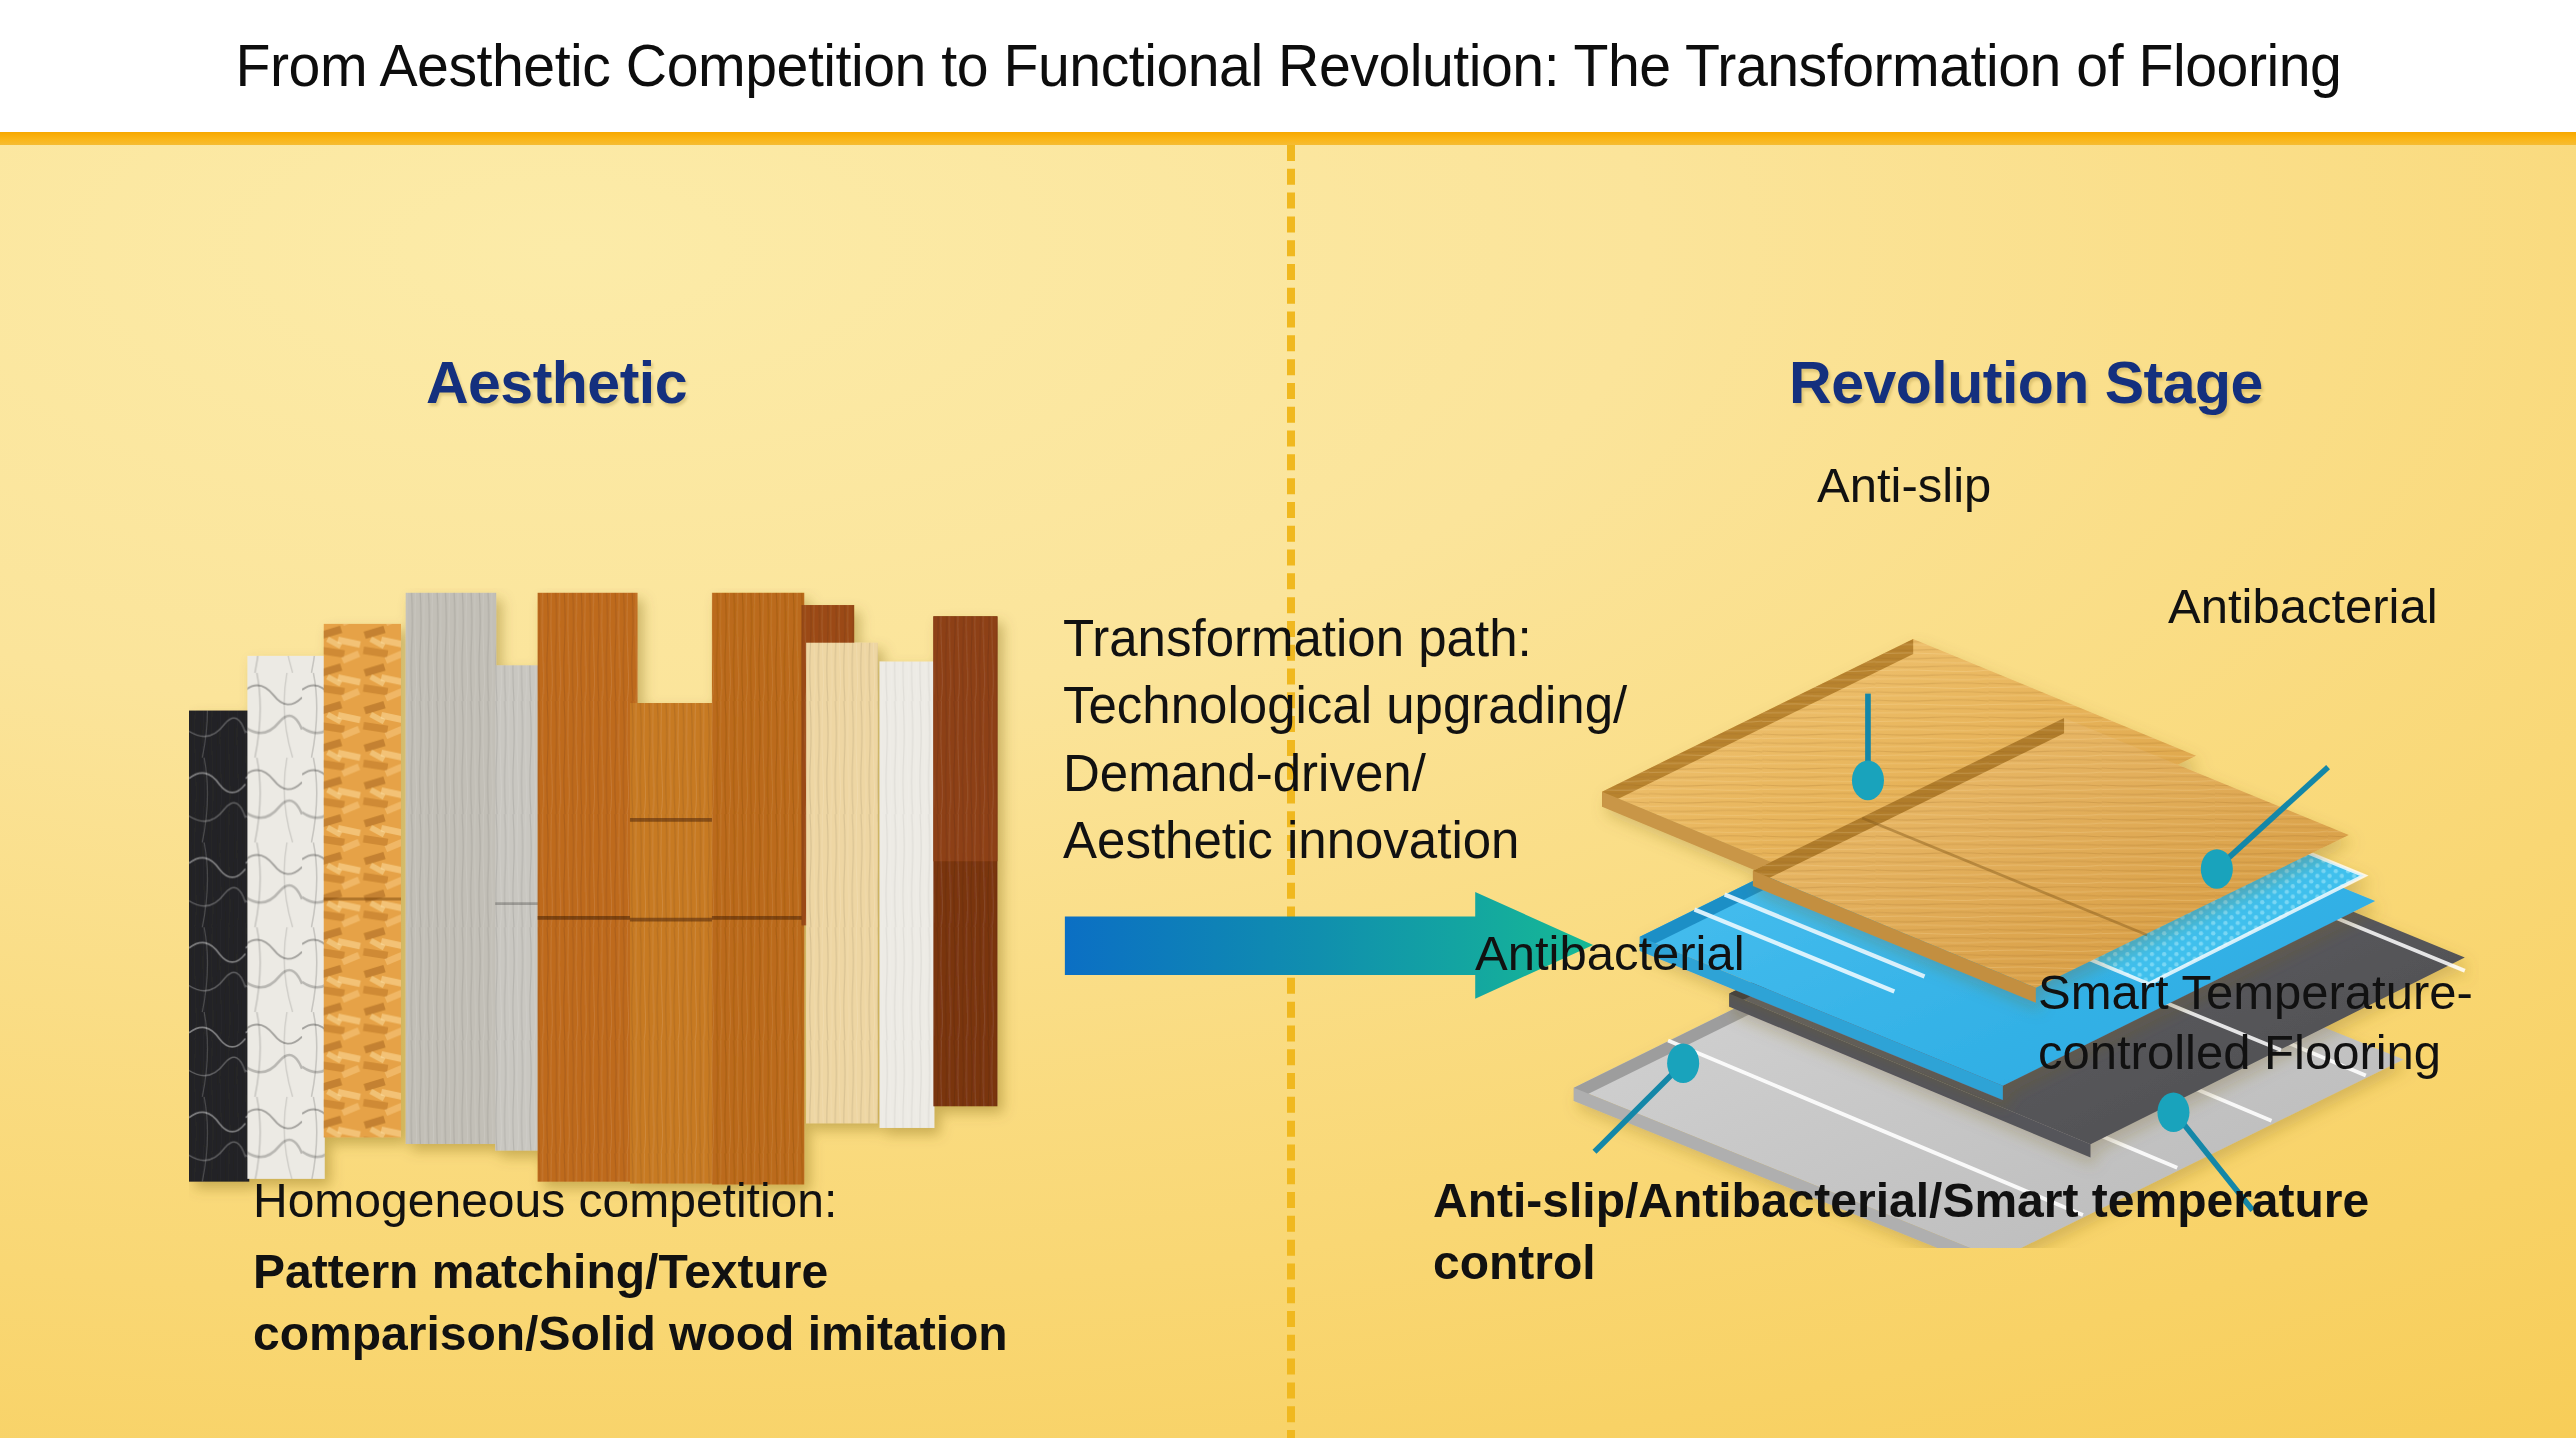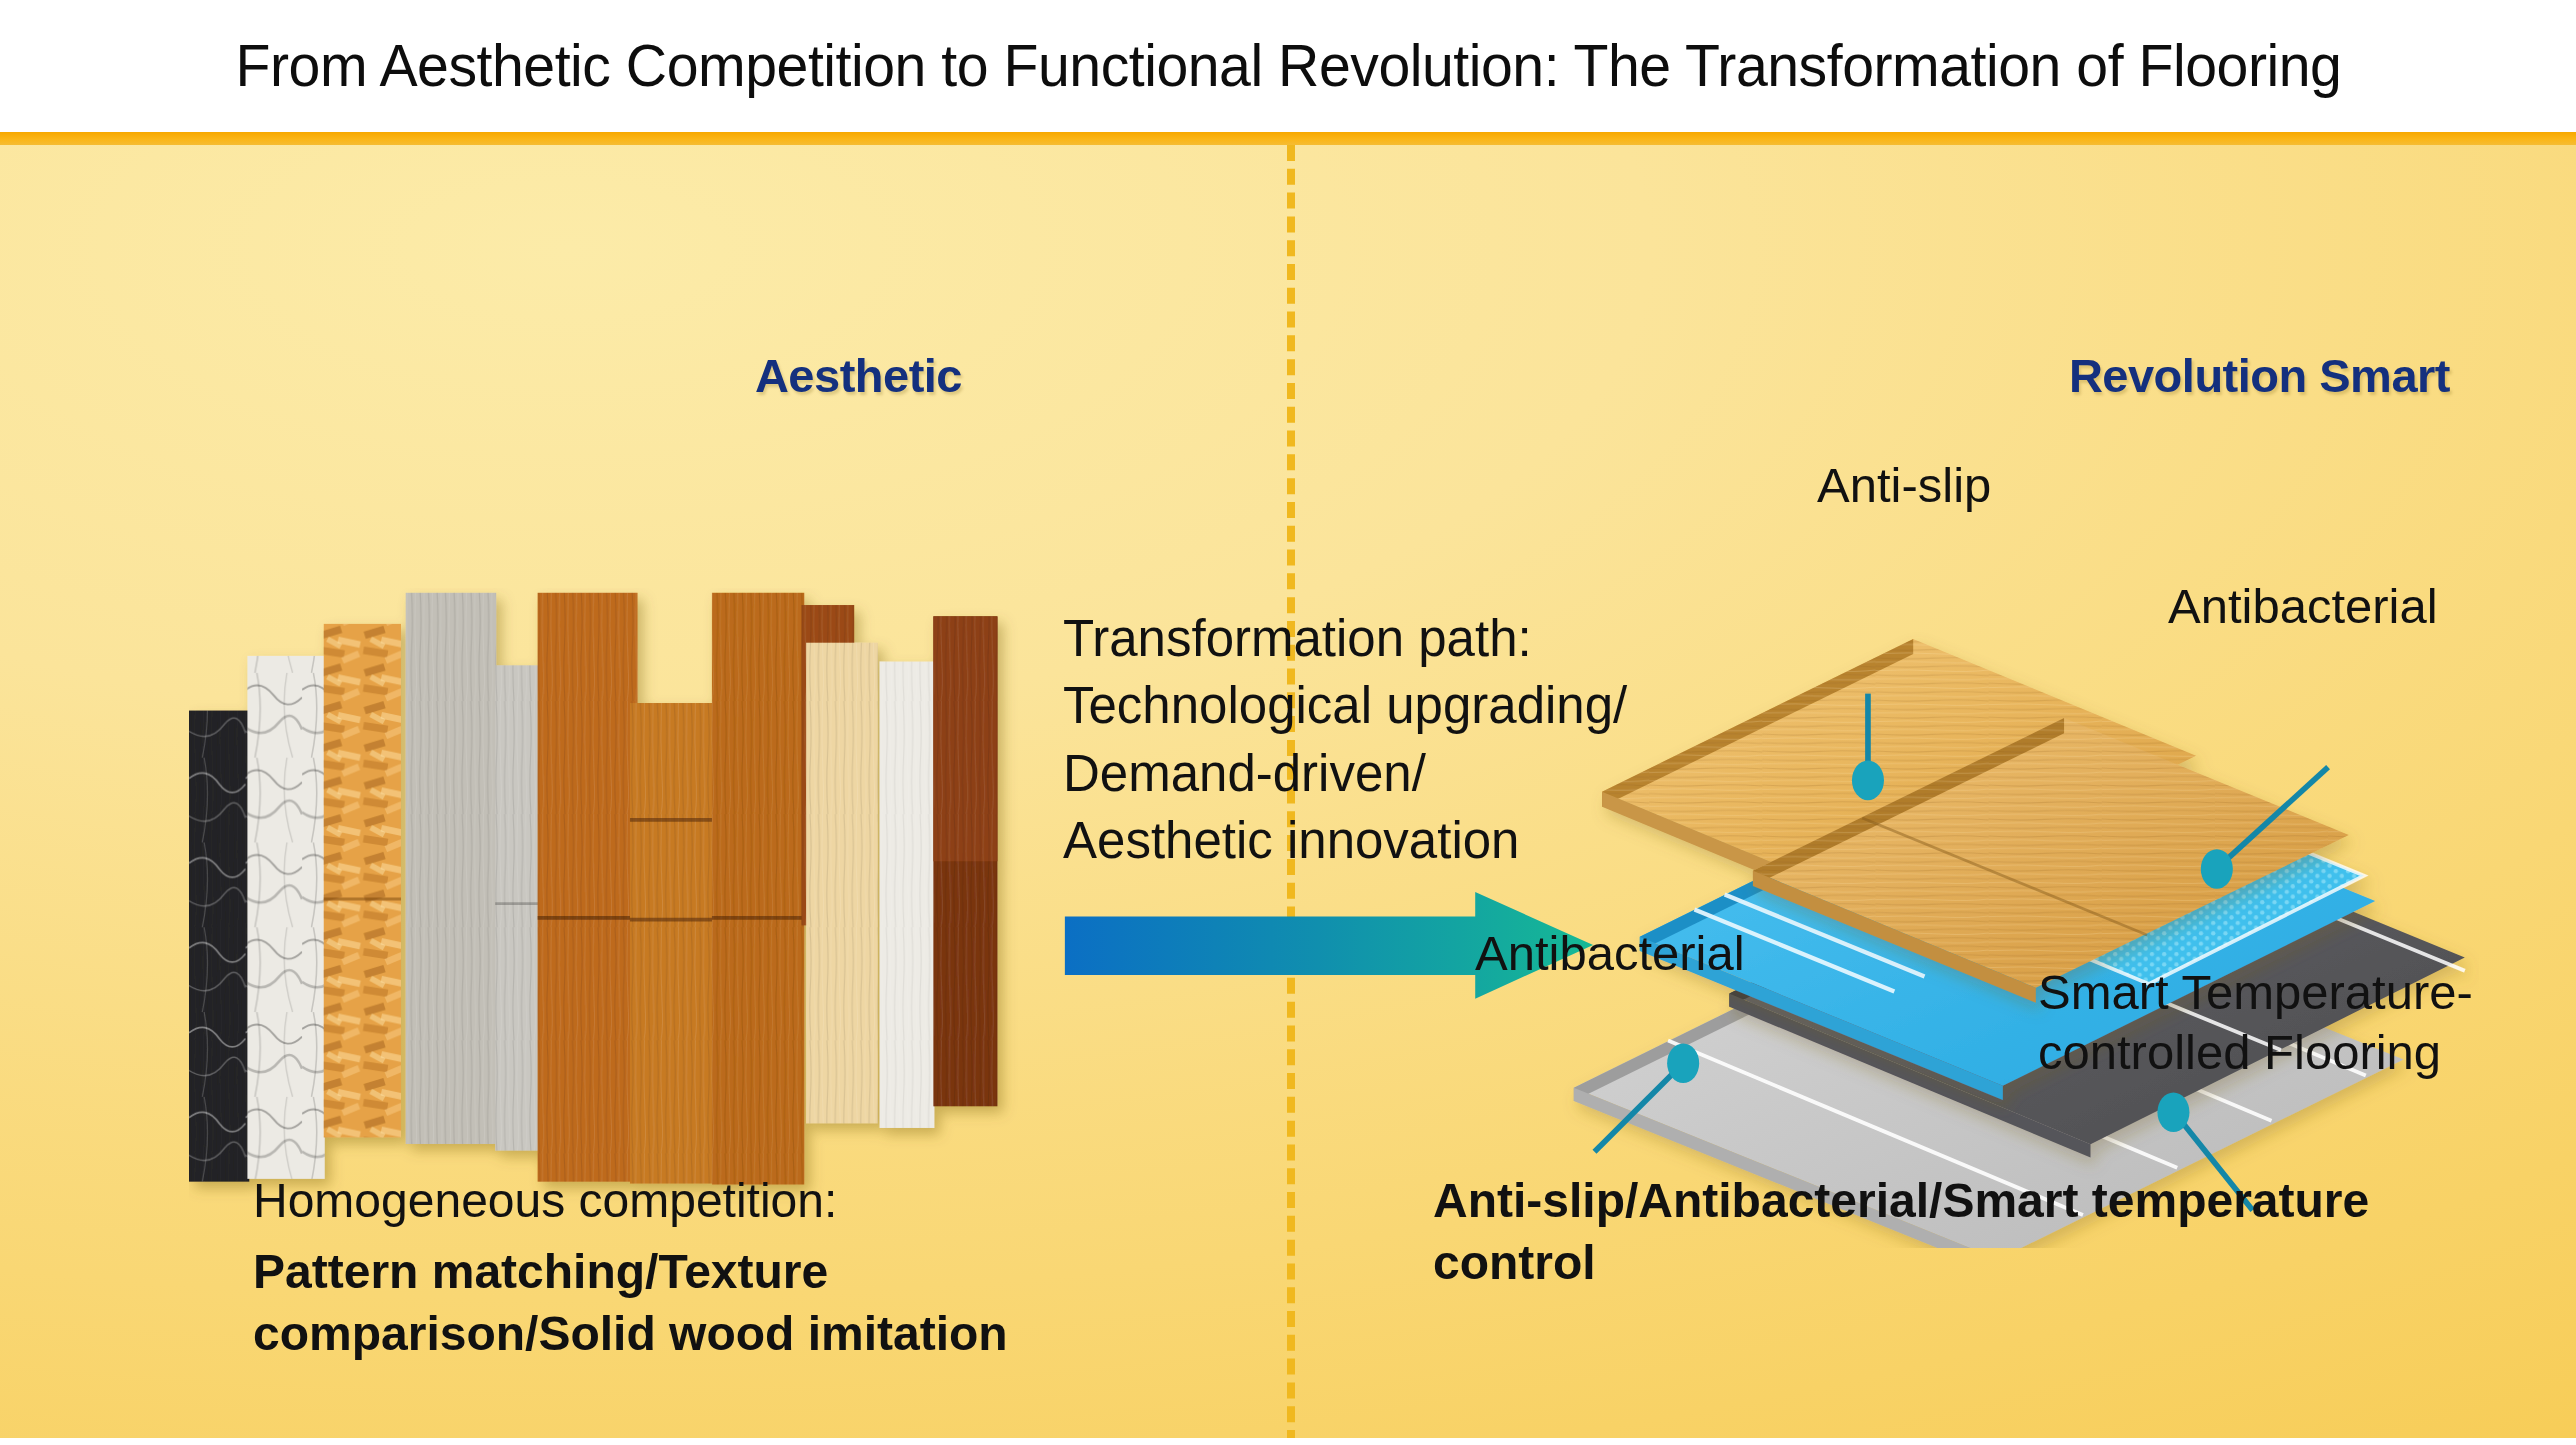--- a/index.html
+++ b/index.html
@@ -71,24 +71,24 @@
     width: 0;
     height: 1301px;
     border-left: 8.5px dashed #F0B81F;
   }
 
   
   .stage-heading {
     position: absolute;
     font-family: "Liberation Sans", sans-serif;
     font-weight: 700;
-    font-size: 47px;
+    font-size: 59px;
     line-height: 1.12;
     color: #14307E;
-    text-align: right;
+    text-align: center;
     text-shadow: 1.9px 2.8px 2.8px rgba(120,90,10,0.22);
     letter-spacing: -0.5px;
   }
   .stage-heading.left  { left: 151px;  top: 205px; width: 811px; }
   .stage-heading.right { left: 1602px; top: 205px; width: 848px; }
 
   
   .path-text {
     position: absolute;
     left: 1063px;
@@ -169,21 +169,21 @@
 
   <div class="body-area">
 
     <div class="divider"></div>
 
     <div class="stage-heading left">
       <div>Aesthetic</div>
     </div>
 
     <div class="stage-heading right">
-      <div>Revolution Smart</div>
+      <div>Revolution Stage</div>
     </div>
 
     <div class="samples">
       <svg width="848" height="622" viewBox="0 0 900 660">
         <defs>
 
           <pattern id="grainV" width="9" height="120" patternUnits="userSpaceOnUse">
             <rect width="9" height="120" fill="none"></rect>
             <path d="M2 0 Q4 30 2.5 60 Q1 90 3 120" stroke="rgba(0,0,0,0.10)" stroke-width="1.1" fill="none"></path>
             <path d="M6.5 0 Q5 40 7 80 Q8.5 105 6 120" stroke="rgba(255,255,255,0.11)" stroke-width="1" fill="none"></path>

